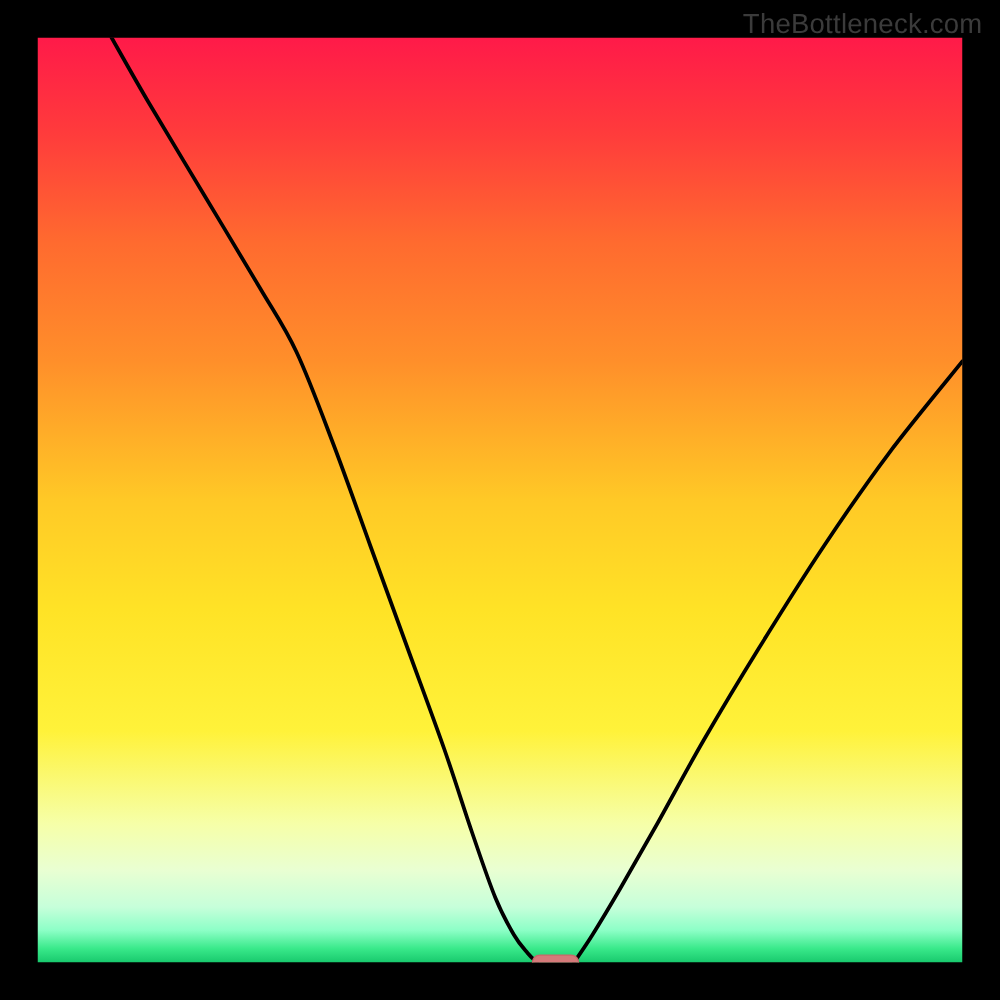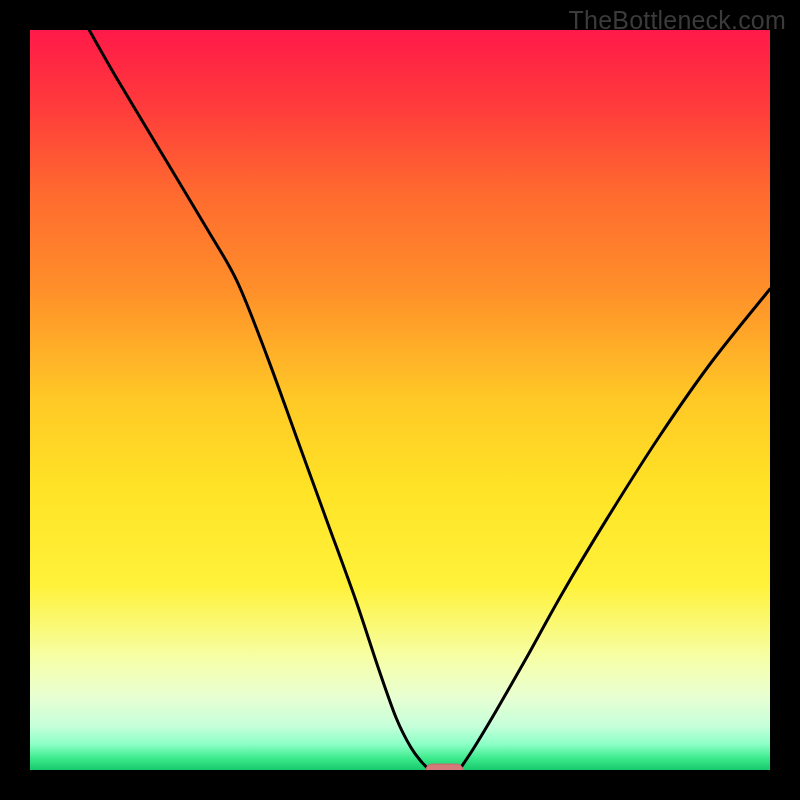--- a/index.html
+++ b/index.html
@@ -15,21 +15,21 @@
     position: relative;
     width: 800px;
     height: 800px;
     background: #000;
   }
   .watermark {
     position: absolute;
     top: 6px;
     right: 14px;
     color: #3b3b3b;
-    font-size: 25px;
+    font-size: 22px;
     font-weight: 400;
     letter-spacing: 0.2px;
     user-select: none;
   }
   svg {
     position: absolute;
     top: 0;
     left: 0;
   }
 </style>

